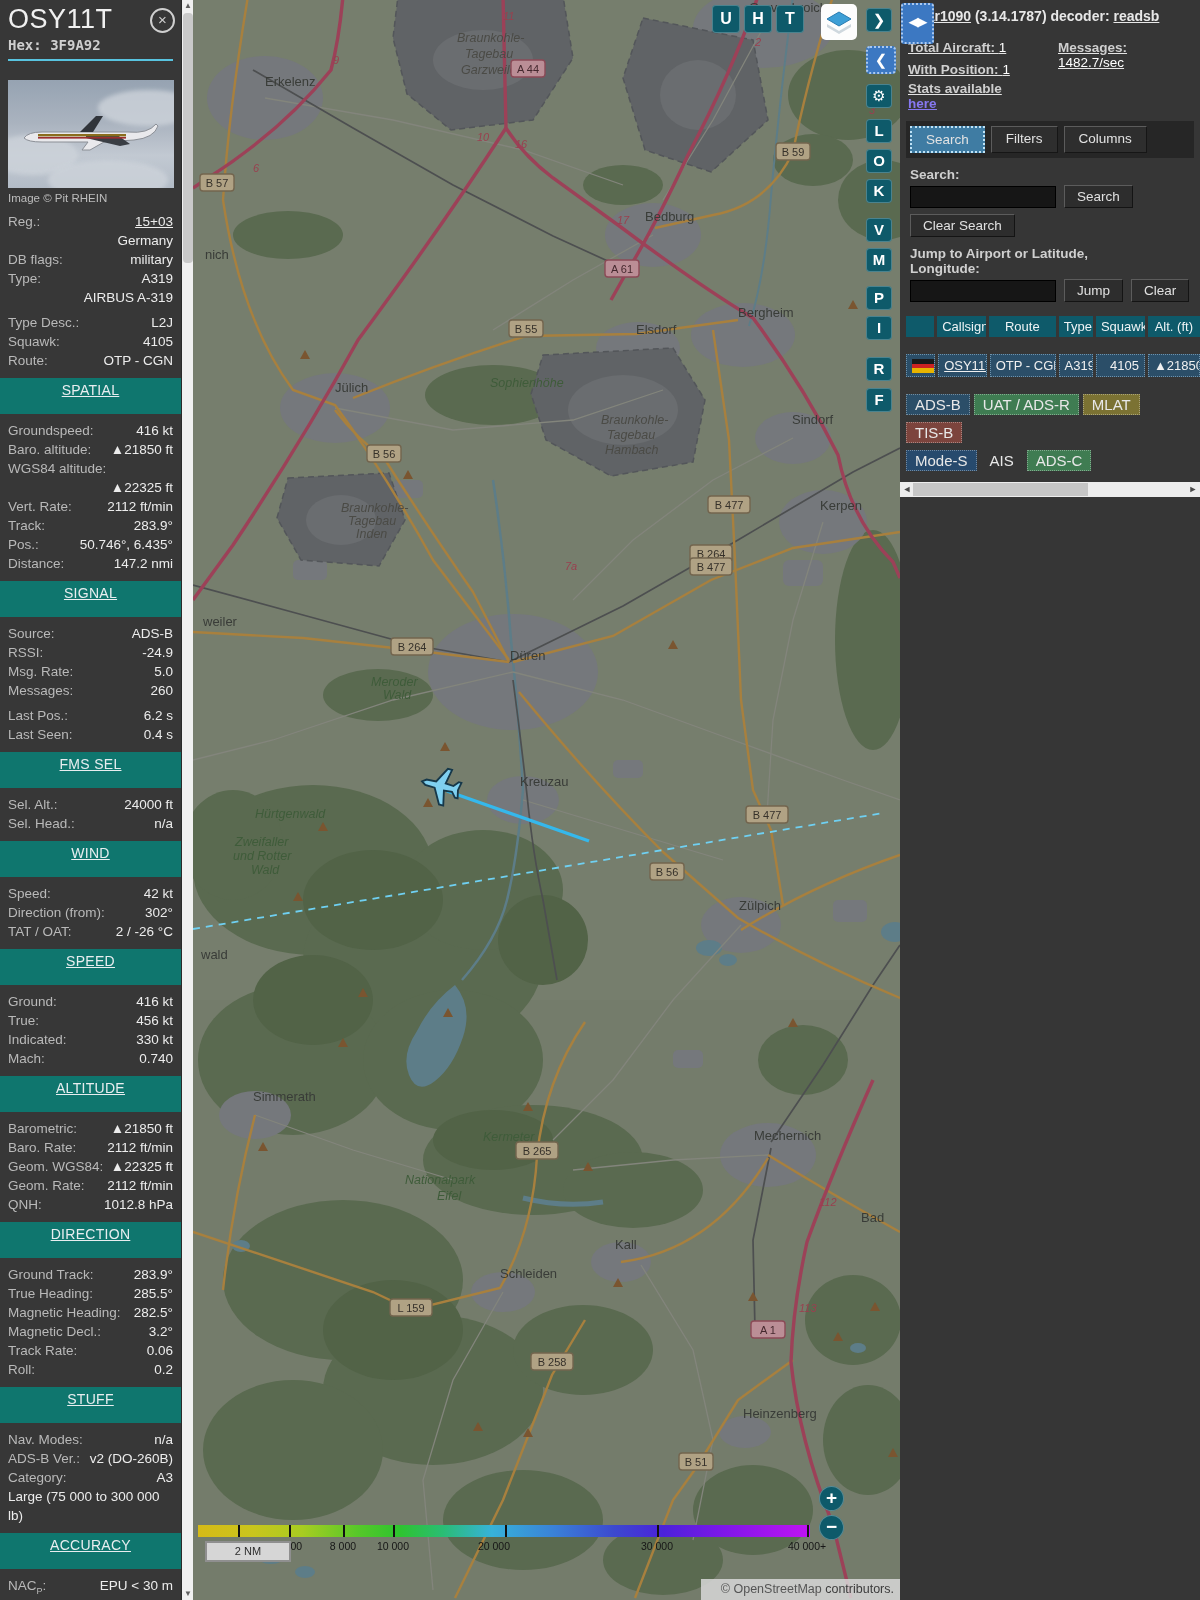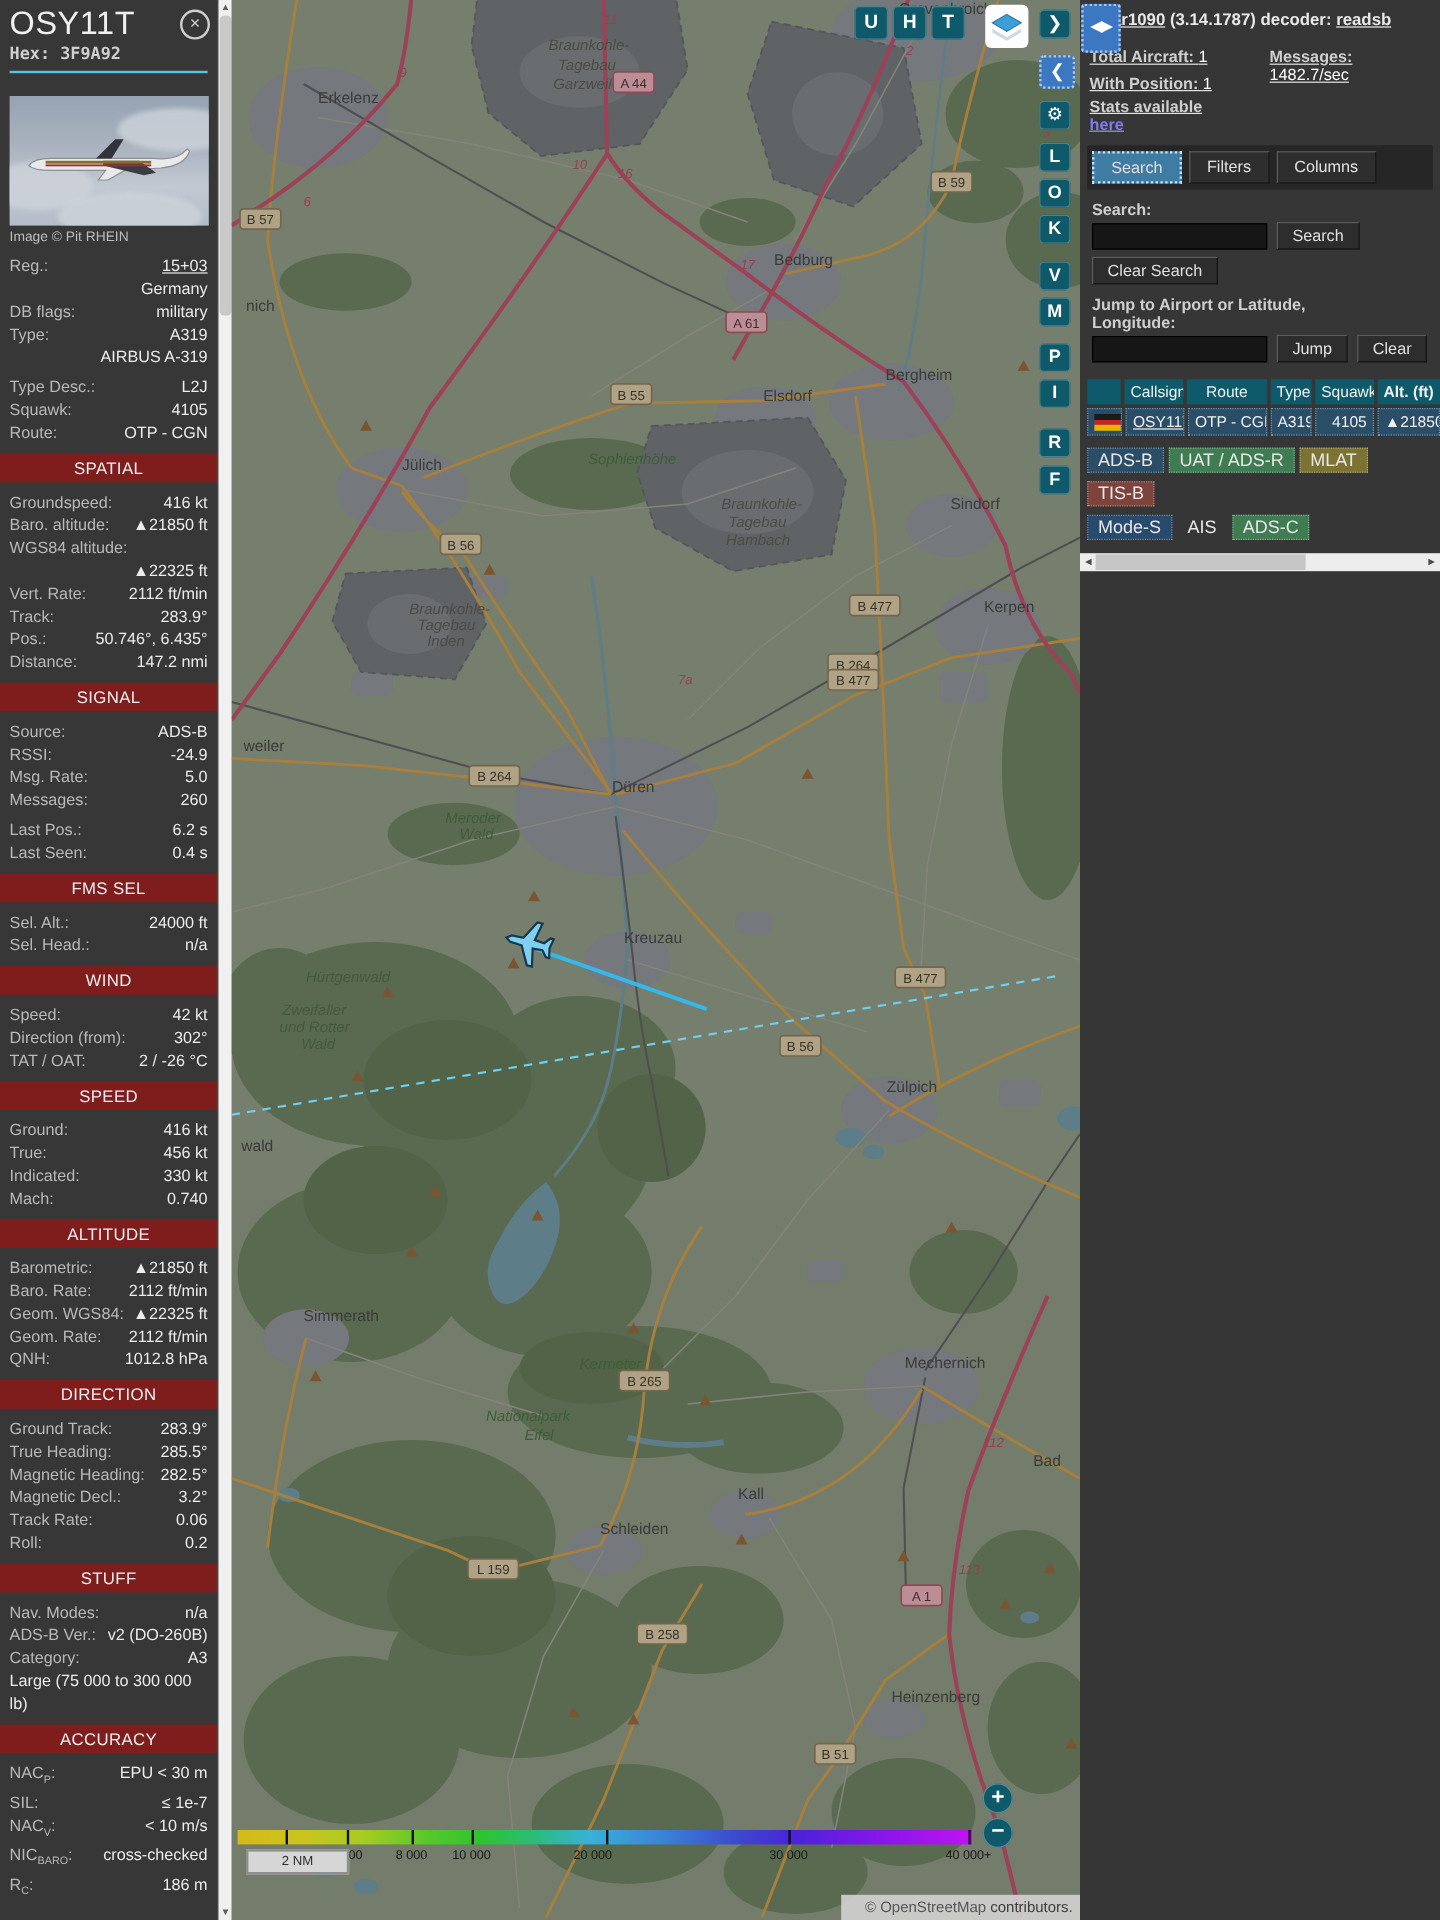--- a/index.html
+++ b/index.html
@@ -18,22 +18,22 @@
   .cloud{position:absolute;background:#cdd3da;border-radius:50%;filter:blur(2px);opacity:.8;}
   #plane-sil{position:absolute;left:12px;top:30px;}
   #sb-credit{font-size:11.5px;color:#bdbdbd;margin:4px 8px 0 8px;}
   .rows{margin:8px 0 0 0;}
   .row{display:flex;justify-content:space-between;padding:0 8px;font-size:13.5px;line-height:19px;}
   .row .lb{color:#b9b9b9;white-space:nowrap;}
   .row .vl{color:#ececec;text-align:right;white-space:nowrap;}
   .row .vl a,.vl.link{color:#ececec;text-decoration:underline;}
   .row.wide{display:block;color:#ececec;}
   .row.gap{margin-top:6px;}
-  .sec-h{background:#7f1d1d;color:#e8eef0;text-align:center;font-size:14px;line-height:24px;height:24px;
-         margin:8px 0 7px 0;letter-spacing:.3px;}
+  .sec-h{background:#0f766e;color:#e8eef0;text-align:center;font-size:14px;line-height:24px;height:36px;
+         margin:8px 0 7px 0;letter-spacing:.3px;text-decoration:underline;}
   sub{font-size:9px;}
   
   #sb-scroll{position:absolute;left:181px;top:0;width:12px;height:1600px;background:#f0f0f0;border-left:1px solid #2a2a2a;}
   #sb-scroll .arr{position:absolute;left:0;width:12px;height:12px;color:#606060;font-size:8px;line-height:12px;text-align:center;cursor:pointer;}
   #sb-thumb{position:absolute;left:1px;top:13px;width:10px;height:250px;background:#c9c9c9;border-radius:4px;cursor:pointer;}
   
   #map{position:absolute;left:193px;top:0;width:707px;height:1600px;background:#767e6d;overflow:hidden;}
   .mbtn{position:absolute;background:#0e5a6a;color:#fff;border-radius:4px;text-align:center;cursor:pointer;
         font-weight:bold;box-shadow:0 0 0 1px rgba(255,255,255,.25) inset;}
   .mbtn.letter{width:28px;height:28px;font-size:16px;line-height:28px;}
@@ -67,21 +67,21 @@
   #p-tabs{margin:10px 6px 0 6px;background:#262626;padding:5px 4px;display:flex;gap:6px;}
   .ptab{background:#2e2e2e;border:1px solid;border-color:#5c5c5c #161616 #161616 #5c5c5c;color:#e2e2e2;
         font-size:13.5px;padding:4px 14px;cursor:pointer;}
   .ptab.active{background:#3f7ca3;border:2px dotted #bfe3f7;}
   .p-label{font-size:13.5px;font-weight:bold;color:#cfcfcf;padding:0 10px;margin-top:9px;}
   .p-inprow{display:flex;align-items:center;gap:8px;padding:0 10px;margin-top:3px;}
   .p-input{width:140px;height:18px;background:#161616;border:1px solid #000;color:#ddd;}
   .pbtn{background:#2d2d2d;border:1px solid;border-color:#5c5c5c #141414 #141414 #5c5c5c;color:#e0e0e0;
         font-size:13.5px;padding:3px 12px;cursor:pointer;white-space:nowrap;}
   #p-table{margin:14px 0 0 6px;white-space:nowrap;font-size:13px;}
-  .trow{display:flex;gap:3px;margin-bottom:3px;border-radius:10px;}
+  .trow{display:flex;gap:3px;margin-bottom:17px;border-radius:10px;}
   .th,.td{padding:3px 5px;overflow:hidden;}
   .th{background:#0e5a6a;color:#eef3f5;text-align:center;}
   .td{background:#2b4e68;border:1px dotted #6e93ad;color:#f0f0f0;}
   .flagbox{width:24px;height:14px;margin-top:1px;}
   .flagbox div{height:33.3%;}
   .badges{padding:0 6px;margin-top:10px;font-size:15px;}
   .badge{display:inline-block;padding:1px 8px;margin:0 4px 7px 0;color:#e8e8e8;border:1px dotted rgba(255,255,255,.35);}
   .bg-adsb{background:#2b4e68;} .bg-green{background:#3f7c52;} .bg-olive{background:#7b7233;}
   .bg-maroon{background:#7c443d;} .bg-navy{background:#274a6d;} .bg-none{background:transparent;border-color:transparent;}
   #p-hscroll{position:relative;margin-top:4px;height:15px;background:#ededed;}
@@ -722,21 +722,21 @@
       <button class="pbtn">Jump</button>
       <button class="pbtn">Clear</button>
     </div>
     <div id="p-table">
         <div class="trow">
           <div class="th" style="width: 30px;"></div>
           <div class="th" style="width: 64px;">Callsign</div>
           <div class="th" style="width: 94px;">Route</div>
           <div class="th" style="width: 40px; text-align: center;">Type</div>
           <div class="th" style="width: 64px;">Squawk</div>
-          <div class="th" style="width: 70px; font-weight: bold;">Alt. (ft)</div>
+          <div class="th" style="width: 70px;">Alt. (ft)</div>
         </div>
         <div class="trow">
           <div class="td" style="width: 30px;">
             <div class="flagbox">
               <div style="background: rgb(26, 26, 26);"></div>
               <div style="background: rgb(204, 34, 34);"></div>
               <div style="background: rgb(232, 180, 0);"></div>
             </div>
           </div>
           <div class="td" style="width: 64px; text-decoration: underline;">OSY11T</div>

